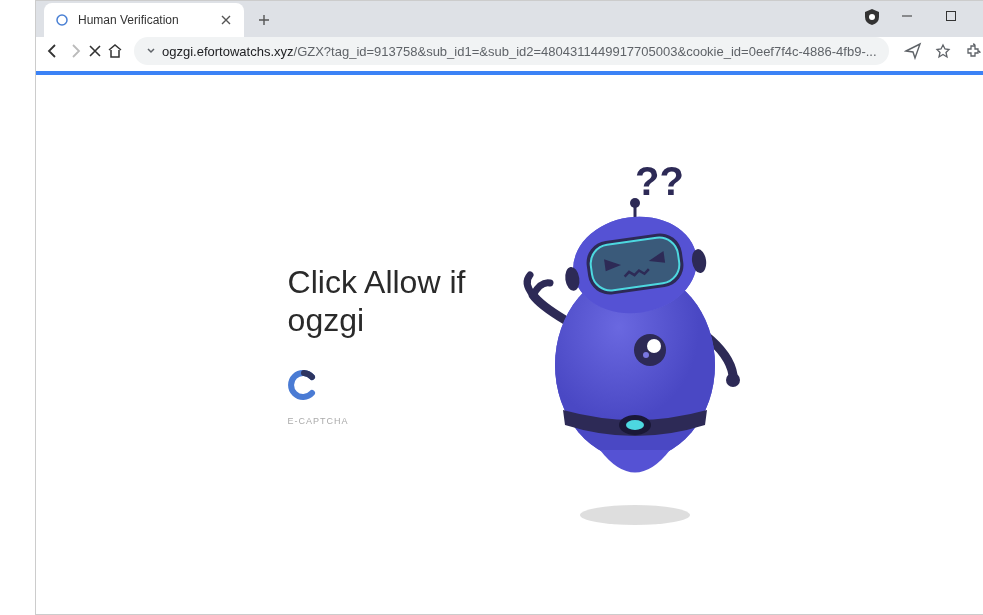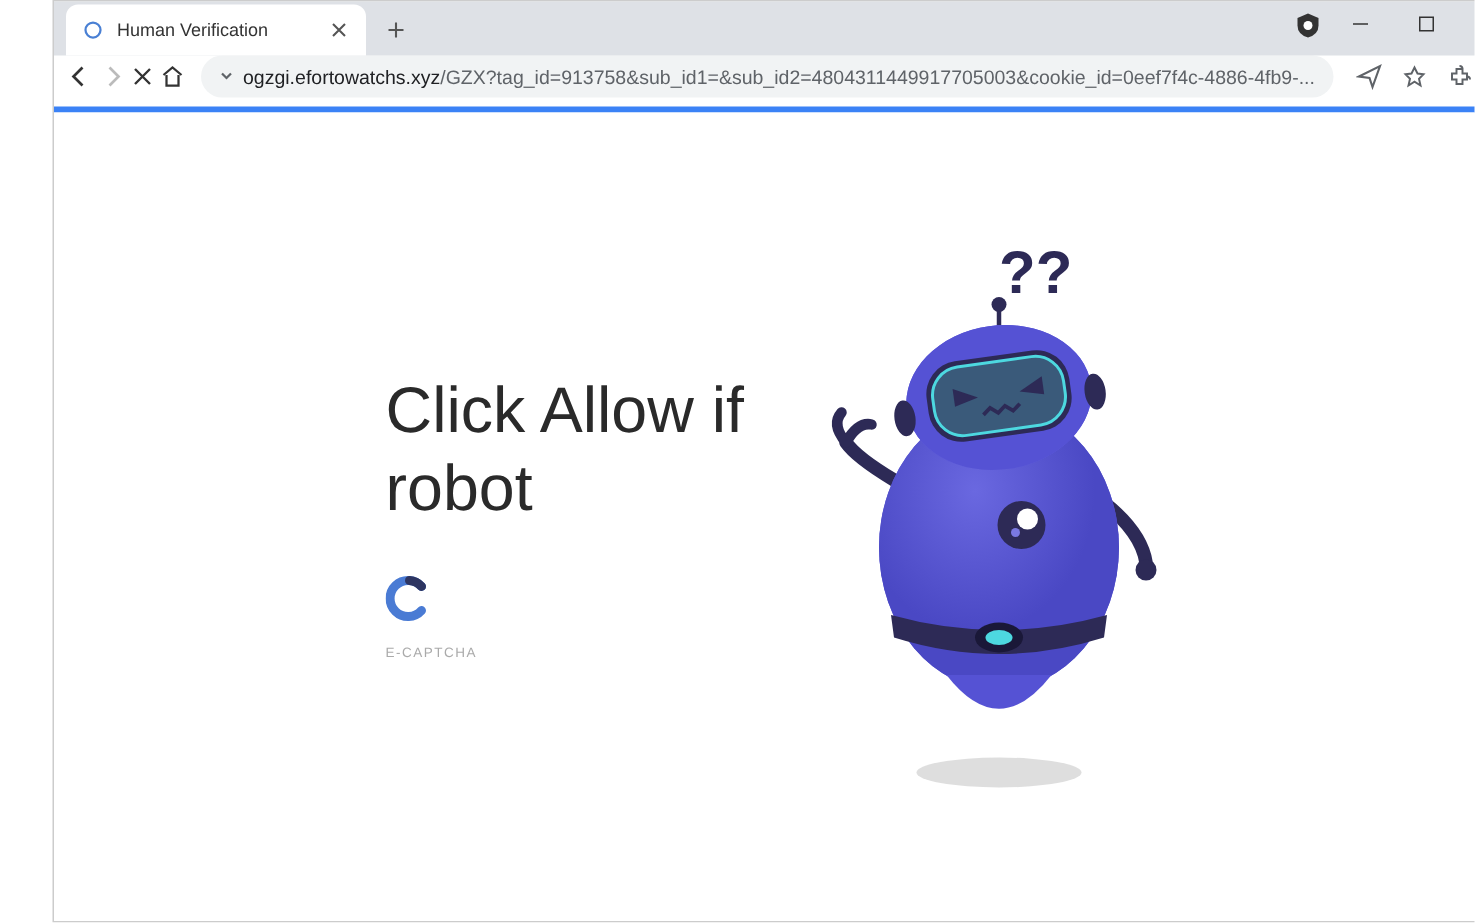--- a/index.html
+++ b/index.html
@@ -28,21 +28,21 @@
     .url-text .domain { color: #202124; }
     
     .toolbar-icons { display: flex; align-items: center; gap: 2px; }
     .tb-icon { width: 28px; height: 28px; display: flex; align-items: center; justify-content: center; cursor: pointer; color: #5f6368; }
     
     .content { flex: 1; background: #fff; position: relative; overflow: hidden; }
     
     .main-layout { display: flex; align-items: center; justify-content: center; height: 100%; gap: 40px; padding: 0 60px; }
     
     .text-block { flex: 0 0 auto; }
-    .headline { font-size: 43px; font-weight: 400; color: #2a2a2a; line-height: 1.2; margin-bottom: 30px; }
+    .headline { font-size: 32px; font-weight: 400; color: #2a2a2a; line-height: 1.2; margin-bottom: 30px; }
     .captcha-badge { display: flex; flex-direction: column; align-items: flex-start; gap: 15px; margin-top: 20px; }
     .captcha-icon { width: 32px; height: 32px; }
     .captcha-label { font-size: 9px; color: #aaa; letter-spacing: 1px; }
     
     .robot-container { flex: 0 0 auto; position: relative; width: 260px; height: 380px; }
     .robot-svg { width: 100%; height: 100%; }
   </style>
 </head>
 <body>
 
@@ -149,21 +149,21 @@
 
     </div>
   </div>
 
   <div class="content">
     <div class="main-layout">
 
       <div class="text-block">
         <div class="headline">
           <div>Click Allow if</div>
-          <div>robot</div>
+          <div>ogzgi</div>
         </div>
         <div class="captcha-badge">
           <span class="captcha-icon">
             <svg width="32" height="32" viewBox="0 0 32 32">
               <path d="M24 8 A12 12 0 1 0 24 24" fill="none" stroke="#4a7bd4" stroke-width="6" stroke-linecap="round"></path>
               <path d="M24 8 A12 12 0 0 0 16 4" fill="none" stroke="#2d3561" stroke-width="6" stroke-linecap="round"></path>
             </svg>
           </span>
           <span class="captcha-label">E-CAPTCHA</span>
         </div>

